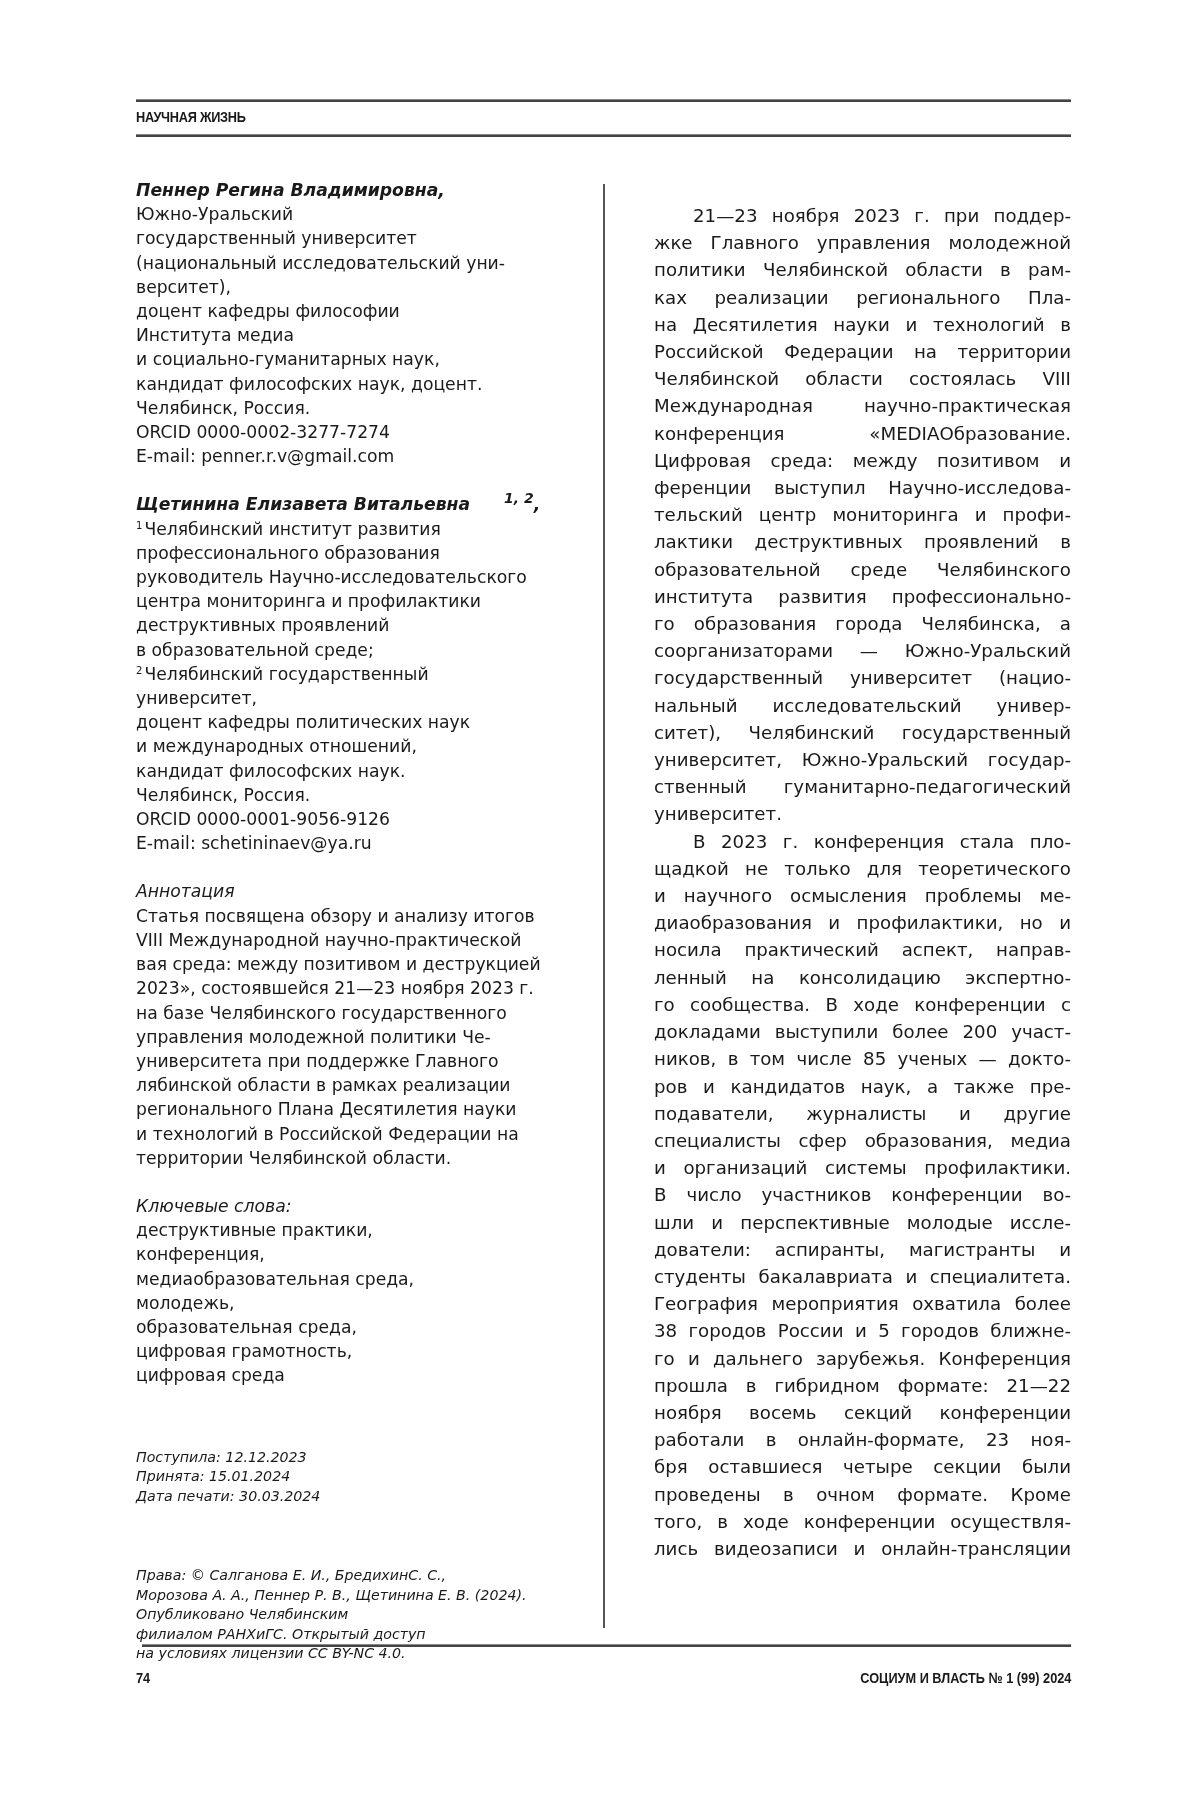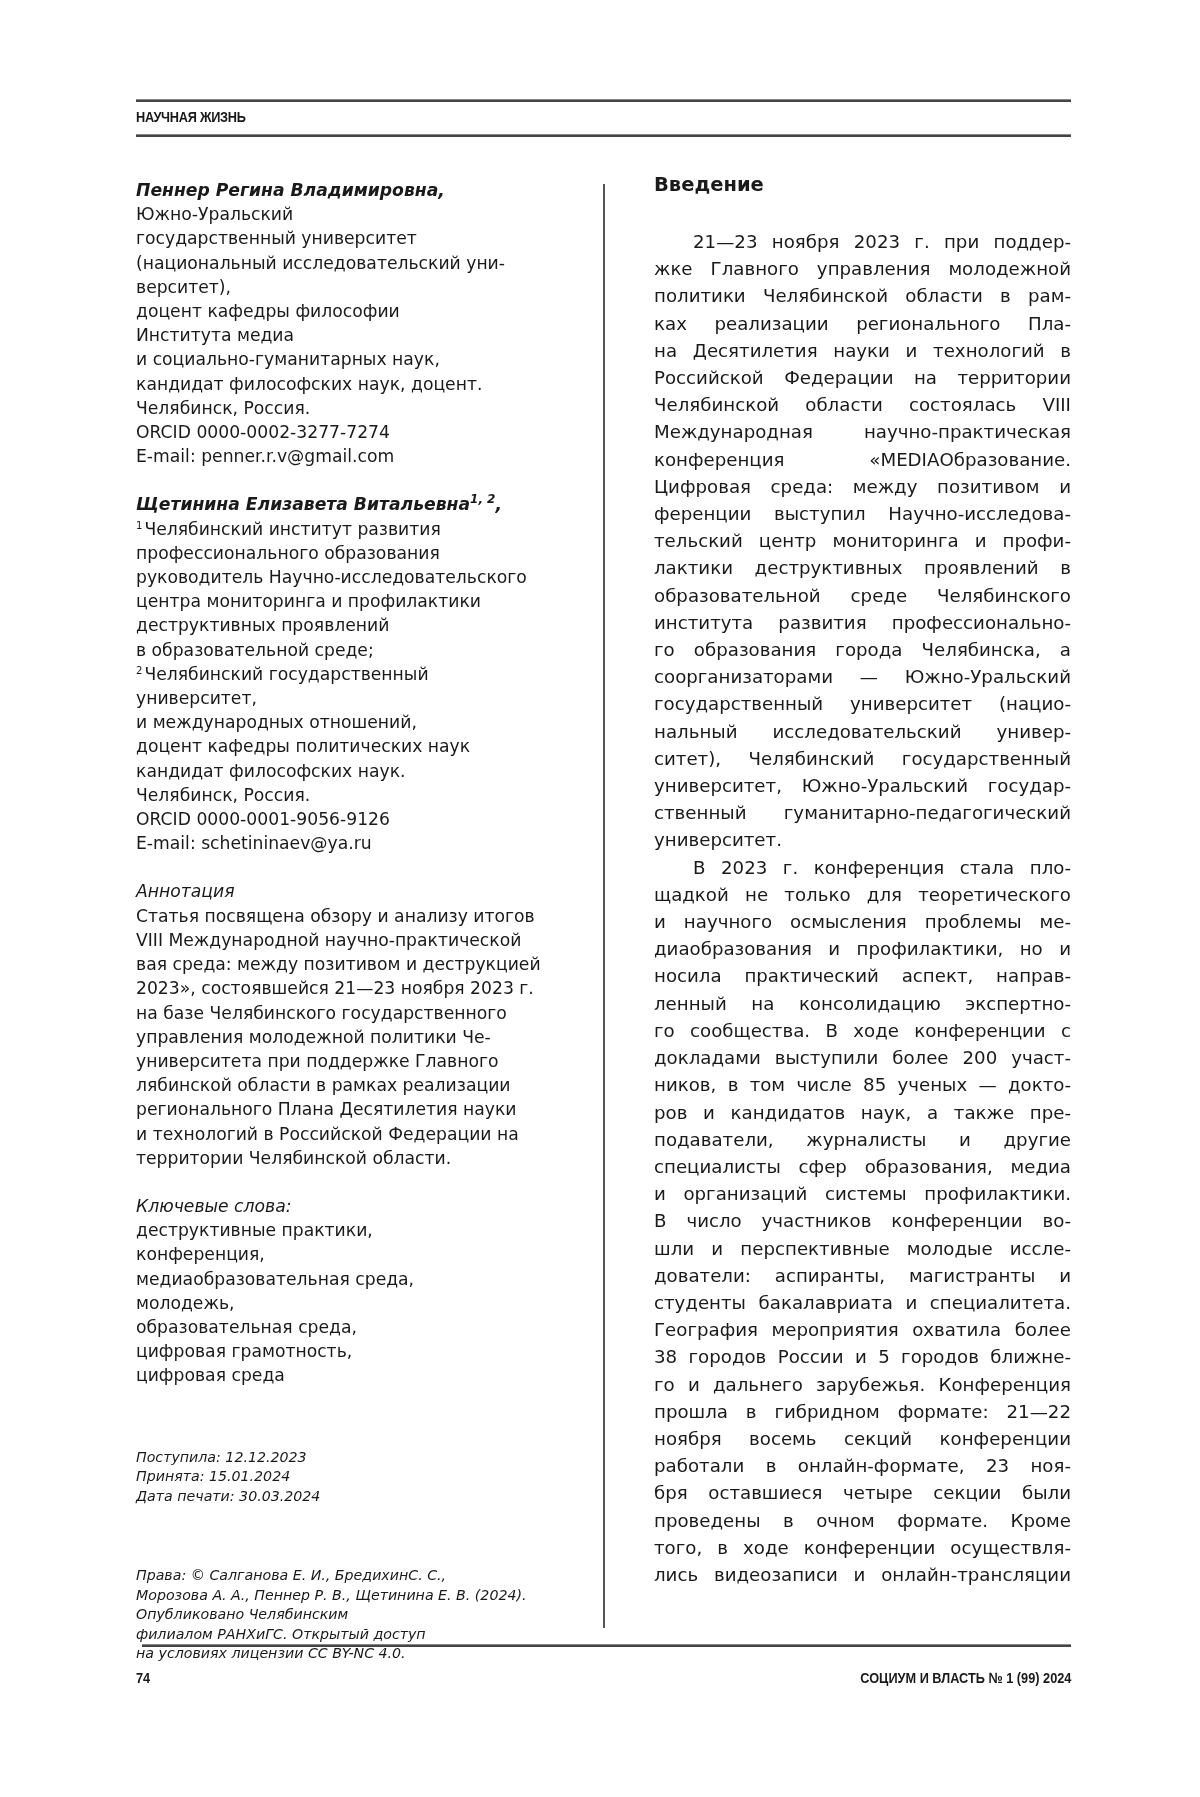--- a/index.html
+++ b/index.html
@@ -7,21 +7,21 @@
   .rule { position: absolute; left: 136px; width: 935px; height: 3px; background: #444; border-top: 1px solid #888; box-sizing: border-box; }
   .rule.top { top: 99px; }
   .rule.mid { top: 134px; }
   .rule.bottom { top: 1644px; left: 142px; width: 929px; }
   .section-label { position: absolute; left: 136px; top: 108px; font-family: "Liberation Sans", sans-serif; font-weight: bold; font-size: 15px; letter-spacing: -0.3px; transform: scaleX(0.85); transform-origin: left; }
   .col-divider { position: absolute; left: 603px; top: 184px; width: 2px; height: 1444px; background: #555; }
   .left { position: absolute; left: 136px; top: 178px; width: 450px; font-family: "DejaVu Sans", sans-serif; font-size: 17.2px; line-height: 24.2px; }
   .left .line { white-space: nowrap; display: block; }
   .left .name { font-style: italic; font-weight: bold; }
   .left .label-italic { font-style: italic; }
-  .left sup { font-size: 12px; vertical-align: 7px; line-height: 0; }
+  .left sup { font-size: 14px; vertical-align: 7px; line-height: 0; margin-left: 34px; }
   .left .aff-num { font-size: 10px; vertical-align: 6px; line-height: 0; margin-right: 2px; }
   .gap { height: 24px; }
   .gap-sm { height: 20px; }
   .dates, .rights { font-style: italic; font-size: 14.2px; line-height: 19.5px; margin-top: 40px; }
   .right { position: absolute; left: 615px; top: 172px; width: 456px; font-family: "DejaVu Sans", sans-serif; font-size: 18.2px; line-height: 27.2px; }
   .right h2 { margin: 0 0 0 39px; font-size: 19.5px; font-weight: bold; line-height: 26px; }
   .right .spacer { height: 30px; }
   .right .line { display: block; text-align: justify; text-align-last: justify; white-space: nowrap; overflow: hidden; padding-left: 39px; }
   .right .line.indent { padding-left: 78px; }
   .right .line.last { text-align-last: left; }
@@ -59,22 +59,22 @@
     <div id="a2-lines-a">
         <span class="line">профессионального образования</span>
         <span class="line">руководитель Научно-исследовательского</span>
         <span class="line">центра мониторинга и профилактики</span>
         <span class="line">деструктивных проявлений</span>
         <span class="line">в образовательной среде;</span>
       </div>
     <span class="line"><span class="aff-num">2</span><span>Челябинский государственный</span></span>
     <div id="a2-lines-b">
         <span class="line">университет,</span>
+        <span class="line">доцент кафедры политических наук</span>
         <span class="line">и международных отношений,</span>
-        <span class="line">доцент кафедры политических наук</span>
         <span class="line">кандидат философских наук.</span>
         <span class="line">Челябинск, Россия.</span>
         <span class="line">ORCID 0000-0001-9056-9126</span>
         <span class="line">E-mail: schetininaev@ya.ru</span>
       </div>
   </div>
   <div class="gap"></div>
   <div>
     <span class="line label-italic">Аннотация</span>
     <div id="abstract-lines">
@@ -116,21 +116,20 @@
       <span class="line">Морозова А. А., Пеннер Р. В., Щетинина Е. В. (2024).</span>
       <span class="line">Опубликовано Челябинским</span>
       <span class="line">филиалом РАНХиГС. Открытый доступ</span>
       <span class="line">на условиях лицензии CC BY-NC 4.0.</span>
     </div>
 </div>
 
 <div class="col-divider"></div>
 
 <div class="right">
-  <h2>Введение</h2>
   <div class="spacer"></div>
   <div id="body-lines">
       <span class="line indent">21—23 ноября 2023 г. при поддер-</span>
       <span class="line">жке Главного управления молодежной</span>
       <span class="line">политики Челябинской области в рам-</span>
       <span class="line">ках реализации регионального Пла-</span>
       <span class="line">на Десятилетия науки и технологий в</span>
       <span class="line">Российской Федерации на территории</span>
       <span class="line">Челябинской области состоялась VIII</span>
       <span class="line">Международная научно-практическая</span>

